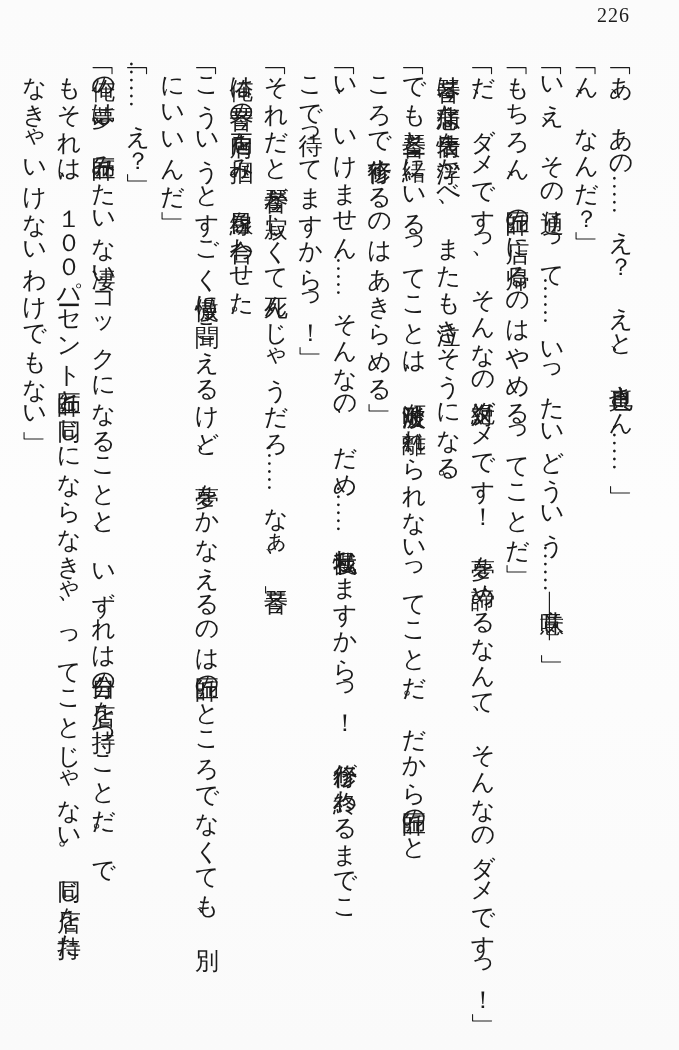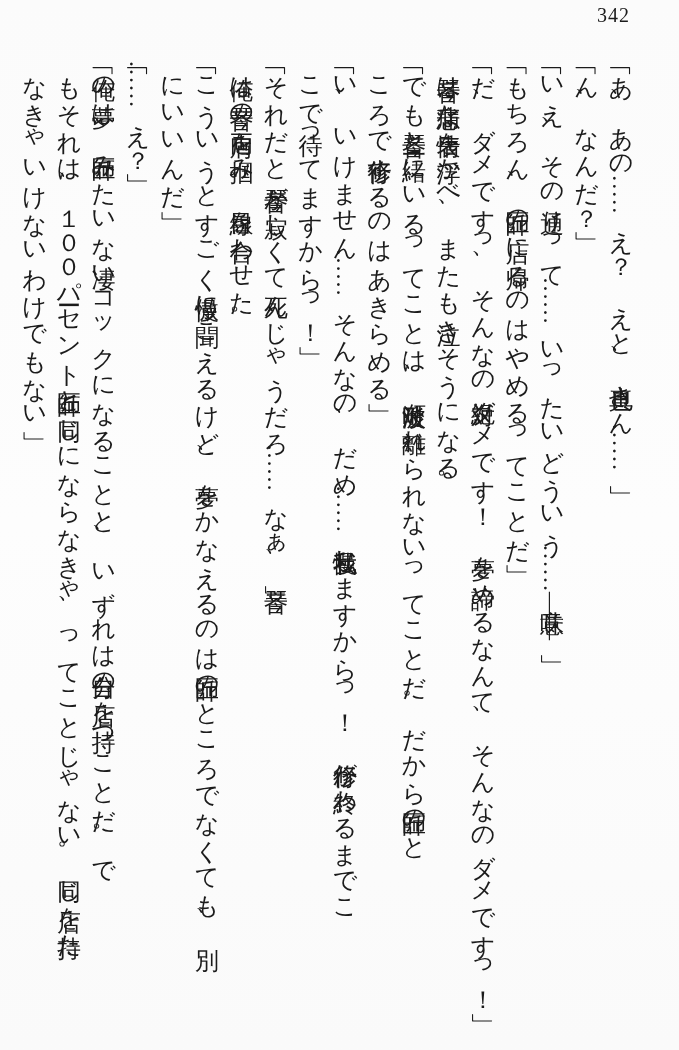--- a/index.html
+++ b/index.html
@@ -42,21 +42,21 @@
   }
   .tline {
     line-height: 34.5px;
     white-space: nowrap;
   }
 </style>
 </head>
 <body>
 
 <div class="book-page">
-  <div class="page-number">342</div>
+  <div class="page-number">226</div>
   <div class="text-area">
     <div class="tline">「あ、あの……え？　えと、真也さん……」</div>
     <div class="tline">「ん、なんだ？」</div>
     <div class="tline">「いえ、その通りって……いったいどういう……意味――」</div>
     <div class="tline">「もちろん、師匠の店に帰るのはやめるってことだ」</div>
     <div class="tline">「だ、ダメですっ、そんなの絶対ダメです！　夢を諦めるなんて、そんなのダメですっ！」</div>
     <div class="tline">琴音は悲痛な表情を浮かべ、またも泣きそうになる。</div>
     <div class="tline">「でも琴音と一緒にいるってことは、淡波町を離れられないってことだ。だから師匠のと</div>
     <div class="tline">ころで修行するのはあきらめる」</div>
     <div class="tline">「い、いけません……そんなの、だめ……私我慢しますからっ！　修行が終わるまでこ</div>

